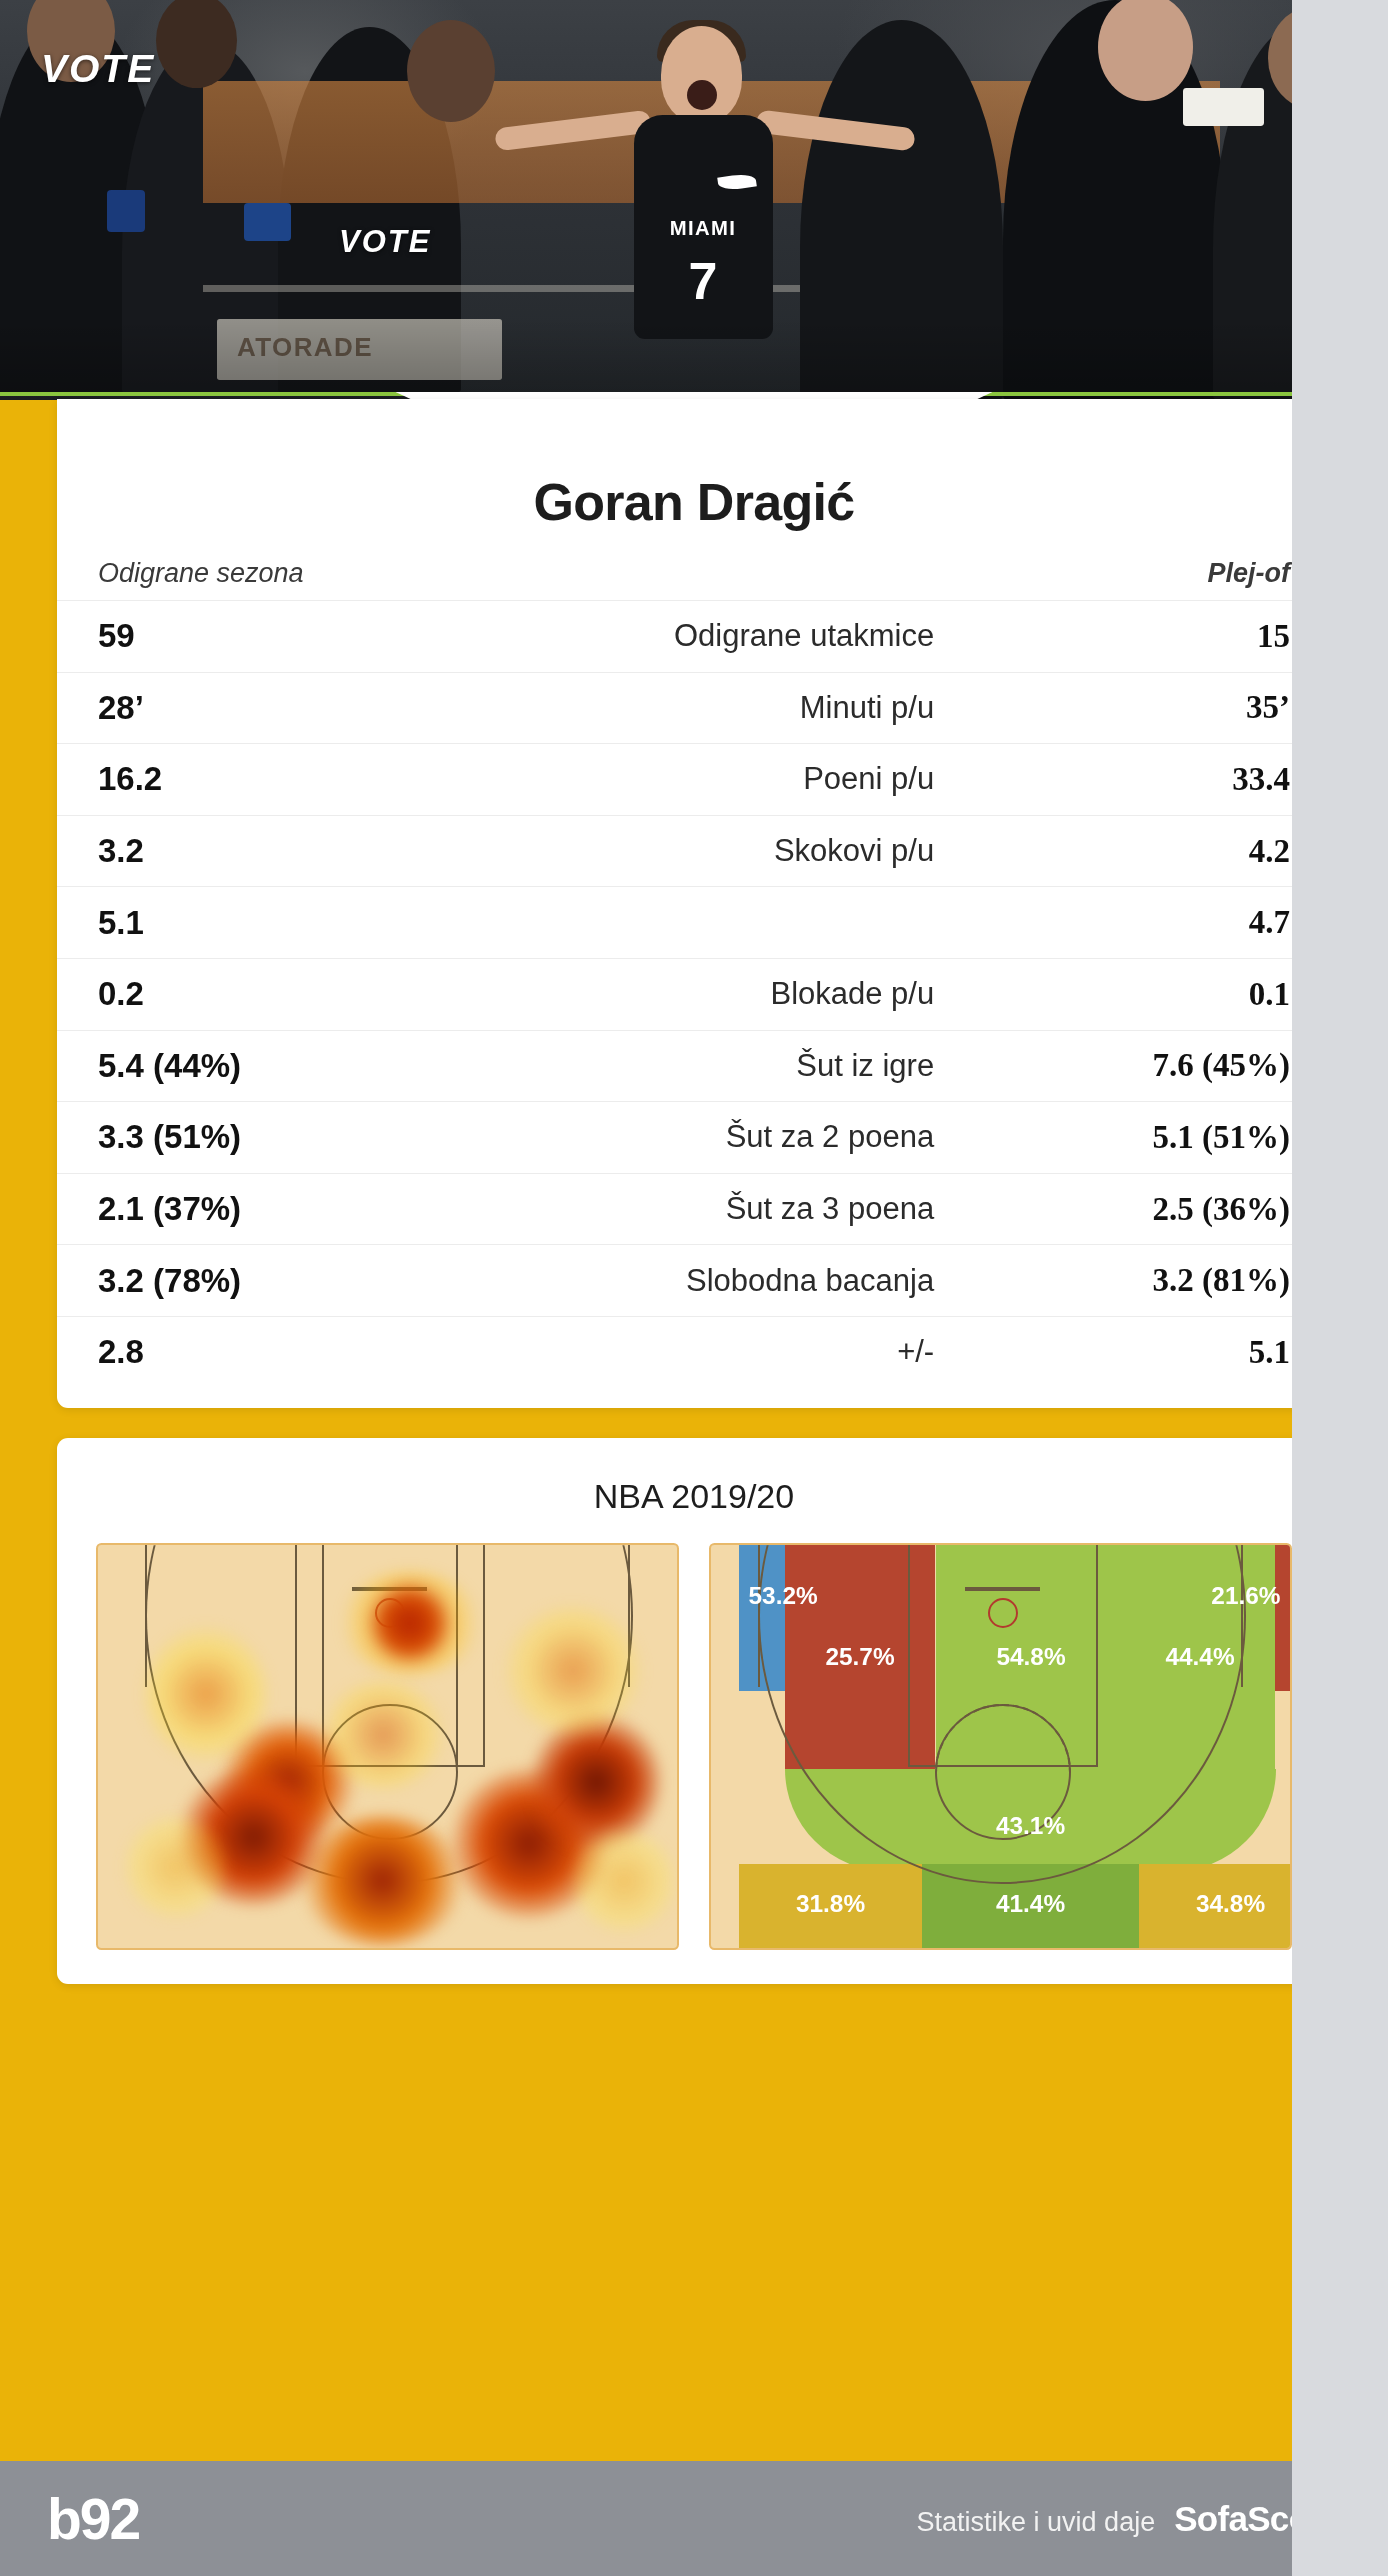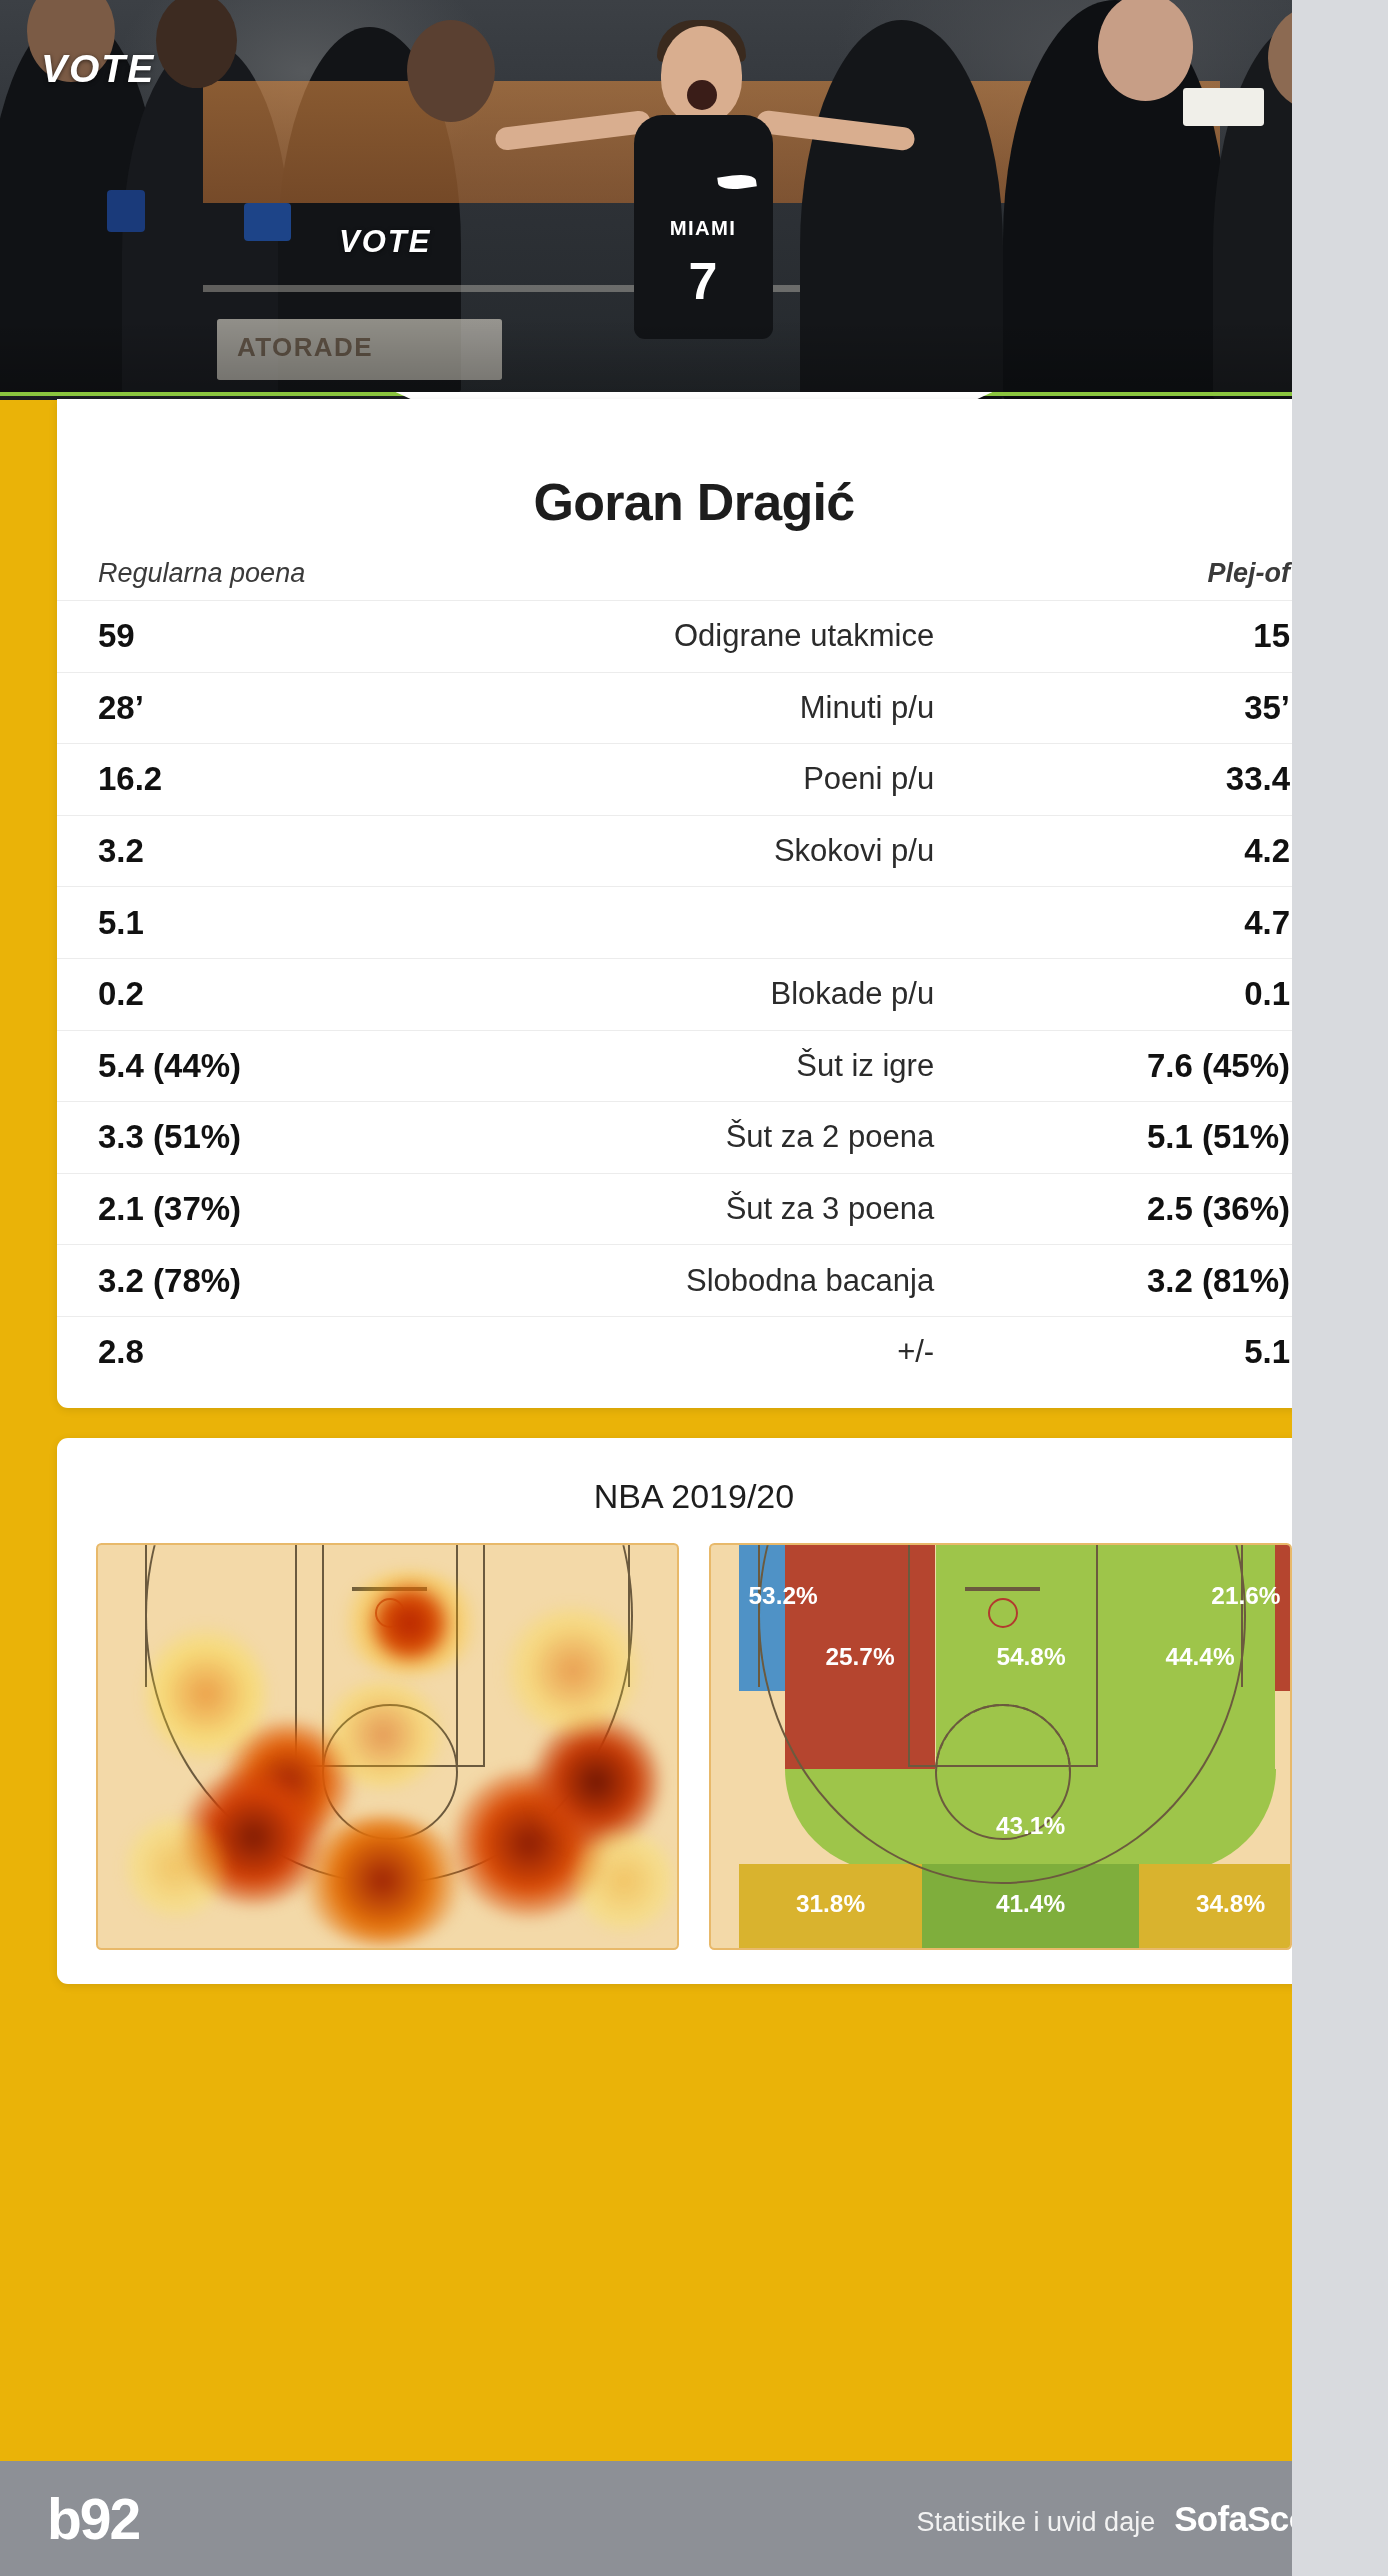--- a/index.html
+++ b/index.html
@@ -190,21 +190,21 @@
     padding: 16.3px 41px;
     border-top: 1.4px solid #ececec;
     font-size: 31px;
   }
   .stat-row .val {
     flex: 1;
     font-weight: bold;
     color: #111;
     font-size: 33px;
   }
-  .stat-row .val.right { text-align: right; }
+  .stat-row .val.right { text-align: right; font-family: Liberation Serif, serif; }
   .stat-row .label {
     flex: 1.35;
     text-align: right;
     color: #2b2b2b;
     font-size: 31px;
   }
 
   
   .chart-card {
     position: absolute;
@@ -340,21 +340,21 @@
   <div class="ribbon"></div>
   <div class="notch-wrap">
     <div class="notch"></div>
     <div class="notch-line"></div>
   </div>
 
   <div class="card-shell">
     <div class="player-name">Goran Dragić</div>
 
     <div class="col-head">
-      <div class="left">Regularna poena</div>
+      <div class="left">Odigrane sezona</div>
       <div class="right">Plej-of</div>
     </div>
 
     <div class="stat-row">
       <div class="val">59</div>
       <div class="label">Odigrane utakmice</div>
       <div class="val right">15</div>
     </div>
     <div class="stat-row">
       <div class="val">28’</div>

